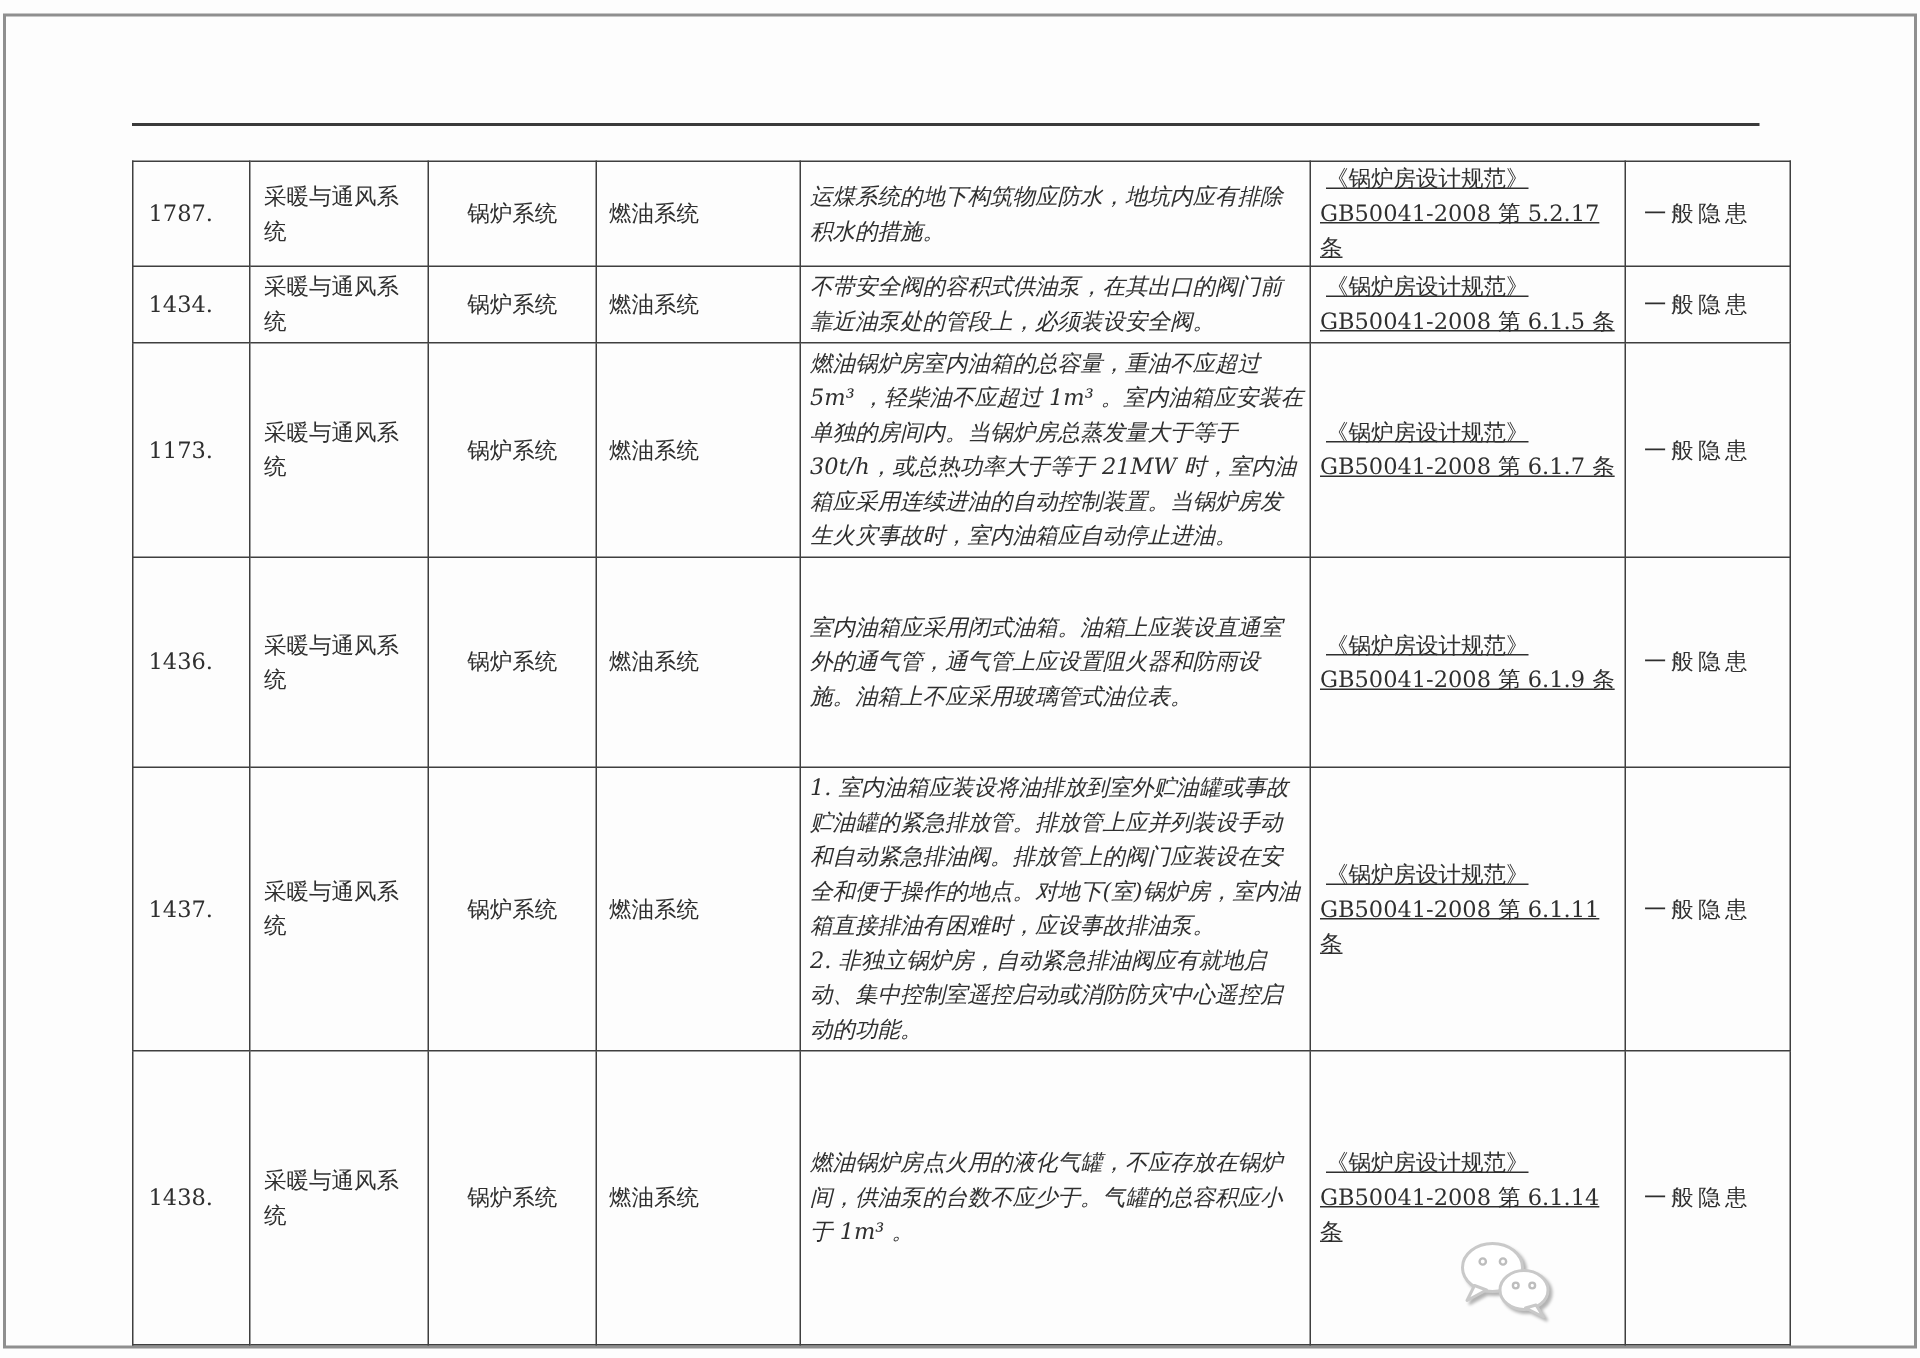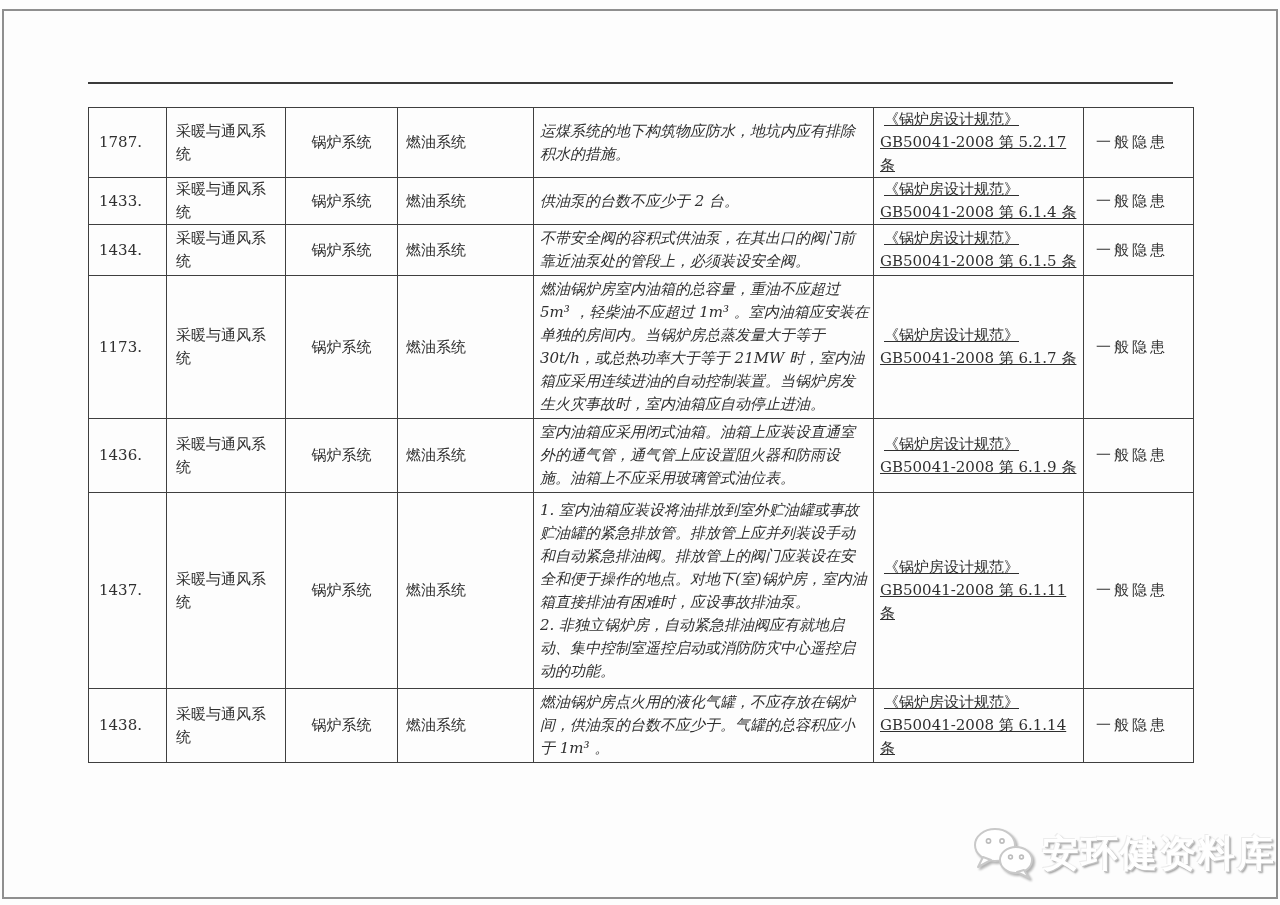--- a/index.html
+++ b/index.html
@@ -75,32 +75,20 @@
     <td class="c-sys">锅炉系统</td>
     <td class="c-sub">燃油系统</td>
     <td class="c-desc">运煤系统的地下构筑物应防水，地坑内应有排除积水的措施。</td>
     <td class="c-ref">
       <span class="ref-title">《锅炉房设计规范》</span>
       <span class="ref-clause">GB50041-2008 第 5.2.17 条</span>
     </td>
     <td class="c-level">一般隐患</td>
   </tr>
 
-  <tr>
-    <td class="c-num">1433.</td>
-    <td class="c-cat">采暖与通风系统</td>
-    <td class="c-sys">锅炉系统</td>
-    <td class="c-sub">燃油系统</td>
-    <td class="c-desc">供油泵的台数不应少于 2 台。</td>
-    <td class="c-ref">
-      <span class="ref-title">《锅炉房设计规范》</span>
-      <span class="ref-clause">GB50041-2008 第 6.1.4 条</span>
-    </td>
-    <td class="c-level">一般隐患</td>
-  </tr>
 
   <tr>
     <td class="c-num">1434.</td>
     <td class="c-cat">采暖与通风系统</td>
     <td class="c-sys">锅炉系统</td>
     <td class="c-sub">燃油系统</td>
     <td class="c-desc">不带安全阀的容积式供油泵，在其出口的阀门前靠近油泵处的管段上，必须装设安全阀。</td>
     <td class="c-ref">
       <span class="ref-title">《锅炉房设计规范》</span>
       <span class="ref-clause">GB50041-2008 第 6.1.5 条</span>
@@ -170,14 +158,13 @@
       <ellipse cx="23" cy="19" rx="20" ry="16"></ellipse>
       <path d="M11 31 L6 41 L19 34 Z" stroke-linejoin="round"></path>
       <circle cx="16.5" cy="15" r="2.1" fill="#ffffff" stroke="#bdbdbd" stroke-width="1.6"></circle>
       <circle cx="30" cy="15" r="2.1" fill="#ffffff" stroke="#bdbdbd" stroke-width="1.6"></circle>
       <ellipse cx="44" cy="34" rx="16" ry="13"></ellipse>
       <path d="M52 44 L57 52 L45 46 Z" stroke-linejoin="round"></path>
       <circle cx="38.5" cy="31" r="1.9" fill="#ffffff" stroke="#bdbdbd" stroke-width="1.6"></circle>
       <circle cx="49.5" cy="31" r="1.9" fill="#ffffff" stroke="#bdbdbd" stroke-width="1.6"></circle>
     </g>
   </svg>
-  <span class="wm-text">安环健资料库</span>
 </div>
 
 </body></html>

